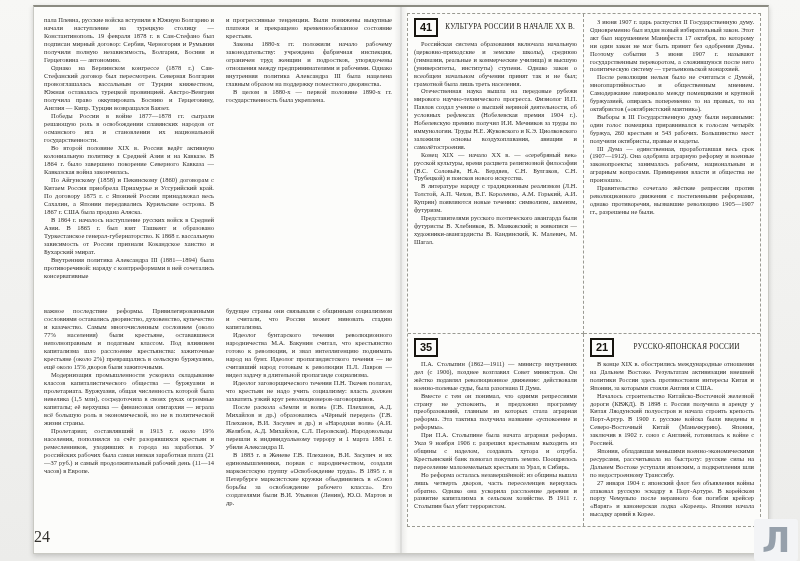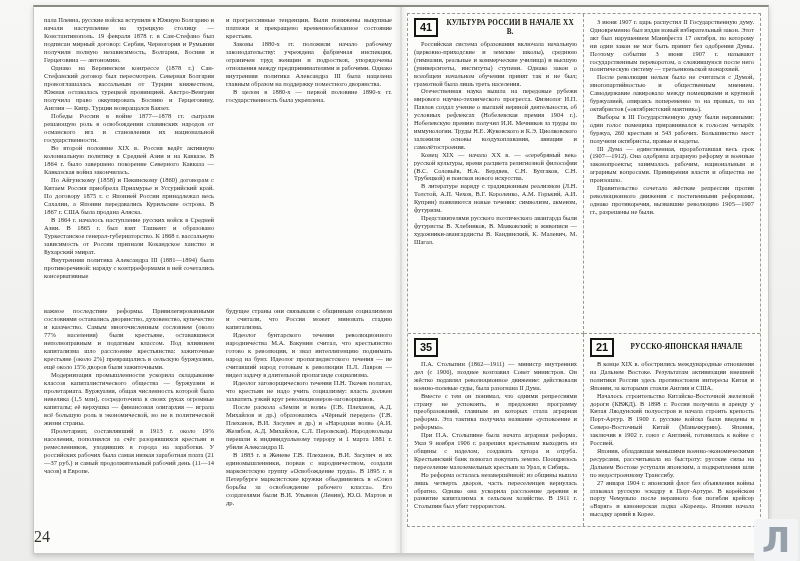--- a/index.html
+++ b/index.html
@@ -21,21 +21,21 @@
   .pageno{position:absolute;bottom:7px;left:0;width:100%;text-align:left;font-size:16px;color:#34322e;}
   
   .cards{position:absolute;left:6px;top:6px;right:7px;bottom:26px;display:grid;
          grid-template-columns:1fr 1fr;grid-template-rows:320px 1fr;border:1px dashed #9a9a92;}
   .card{padding:4px 6px 3px 6px;overflow:hidden;background:#fcfcfa;}
   .card.br{border-right:1px dashed #9a9a92;}
   .card.bb{border-bottom:1px dashed #9a9a92;}
   .card-head{display:flex;align-items:center;gap:5px;margin-bottom:3px;}
   .num{border:2px solid #17150f;font-family:"Liberation Sans",sans-serif;font-weight:bold;
        font-size:11px;line-height:1;padding:2px 4px;color:#17150f;background:#fcfcfa;}
-  .title{flex:1;margin:0;font-size:7.2px;line-height:8.5px;text-align:center;font-weight:bold;
+  .title{flex:1;margin:0;font-size:7.2px;line-height:8.5px;text-align:center;font-weight:normal;
          color:#17150f;letter-spacing:.2px;}
   .card .body .para{font-size:6.4px;line-height:7.9px;}
   
   .watermark{position:absolute;right:2px;bottom:0;width:44px;height:42px;z-index:5;display:flex;align-items:center;justify-content:center;
              background:#f3f4f6;border-radius:3px;font-family:"DejaVu Sans",sans-serif;font-weight:bold;font-size:34px;color:#96a0ab;}
 </style>
 </head>
 <body>
 
 <div class="scene">
@@ -106,21 +106,21 @@
               <p class="para">П.А. Столыпин (1862—1911) — министр внутренних дел (с 1906), позднее возглавил Совет министров. Он жёстко подавлял революционное движение: действовали военно-полевые суды, была разогнана II Дума.</p>
               <p class="para">Вместе с тем он понимал, что одними репрессиями страну не успокоить, и предложил программу преобразований, главным из которых стала аграрная реформа. Эта тактика получила название «успокоение и реформы».</p>
               <p class="para">При П.А. Столыпине была начата аграрная реформа. Указ 9 ноября 1906 г. разрешил крестьянам выходить из общины с наделом, создавать хутора и отруба. Крестьянский банк помогал покупать землю. Поощрялось переселение малоземельных крестьян за Урал, в Сибирь.</p>
               <p class="para">Но реформа осталась незавершённой: из общины вышла лишь четверть дворов, часть переселенцев вернулась обратно. Однако она ускорила расслоение деревни и развитие капитализма в сельском хозяйстве. В 1911 г. Столыпин был убит террористом.</p>
             </div>
         </section>
 
         <section class="card">
           <header class="card-head">
             <span class="num">21</span>
-            <h2 class="title">РУССКО-ЯПОНСКАЯ НАЧАЛЕ</h2>
+            <h2 class="title">РУССКО-ЯПОНСКАЯ РОССИИ</h2>
           </header>
           <div class="body">
               <p class="para">В конце XIX в. обострились международные отношения на Дальнем Востоке. Результатам активизации внешней политики России здесь противостояли интересы Китая и Японии, за которыми стояли Англия и США.</p>
               <p class="para">Началось строительство Китайско-Восточной железной дороги (КВЖД). В 1898 г. Россия получила в аренду у Китая Ляодунский полуостров и начала строить крепость Порт-Артур. В 1900 г. русские войска были введены в Северо-Восточный Китай (Маньчжурию). Япония, заключив в 1902 г. союз с Англией, готовилась к войне с Россией.</p>
               <p class="para">Япония, обладавшая меньшими военно-экономическими ресурсами, рассчитывала на быстроту: русские силы на Дальнем Востоке уступали японским, а подкрепления шли по недостроенному Транссибу.</p>
               <p class="para">27 января 1904 г. японский флот без объявления войны атаковал русскую эскадру в Порт-Артуре. В корейском порту Чемульпо после неравного боя погибли крейсер «Варяг» и канонерская лодка «Кореец». Япония начала высадку армий в Корее.</p>
             </div>
         </section>
 
       </div>

